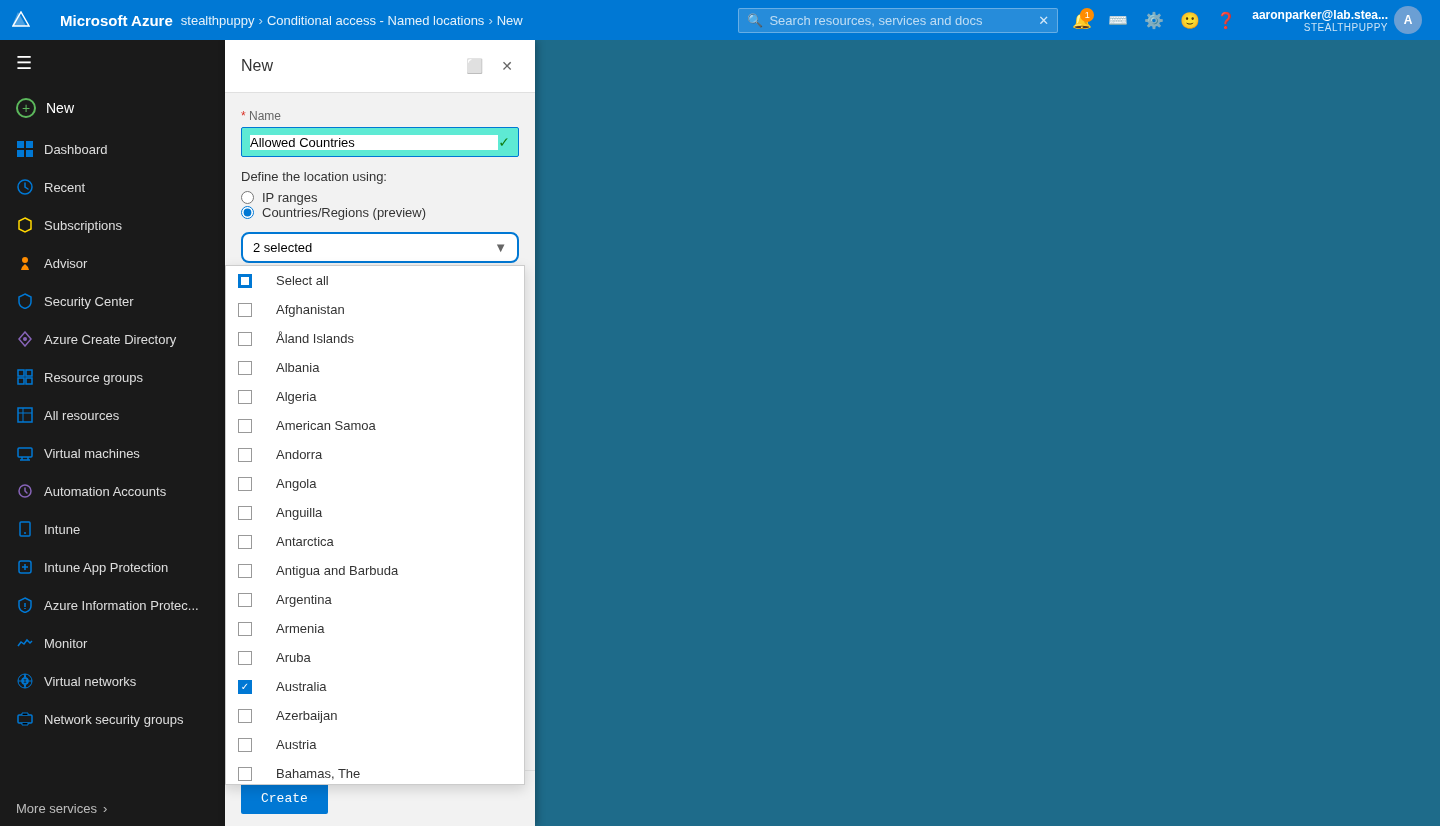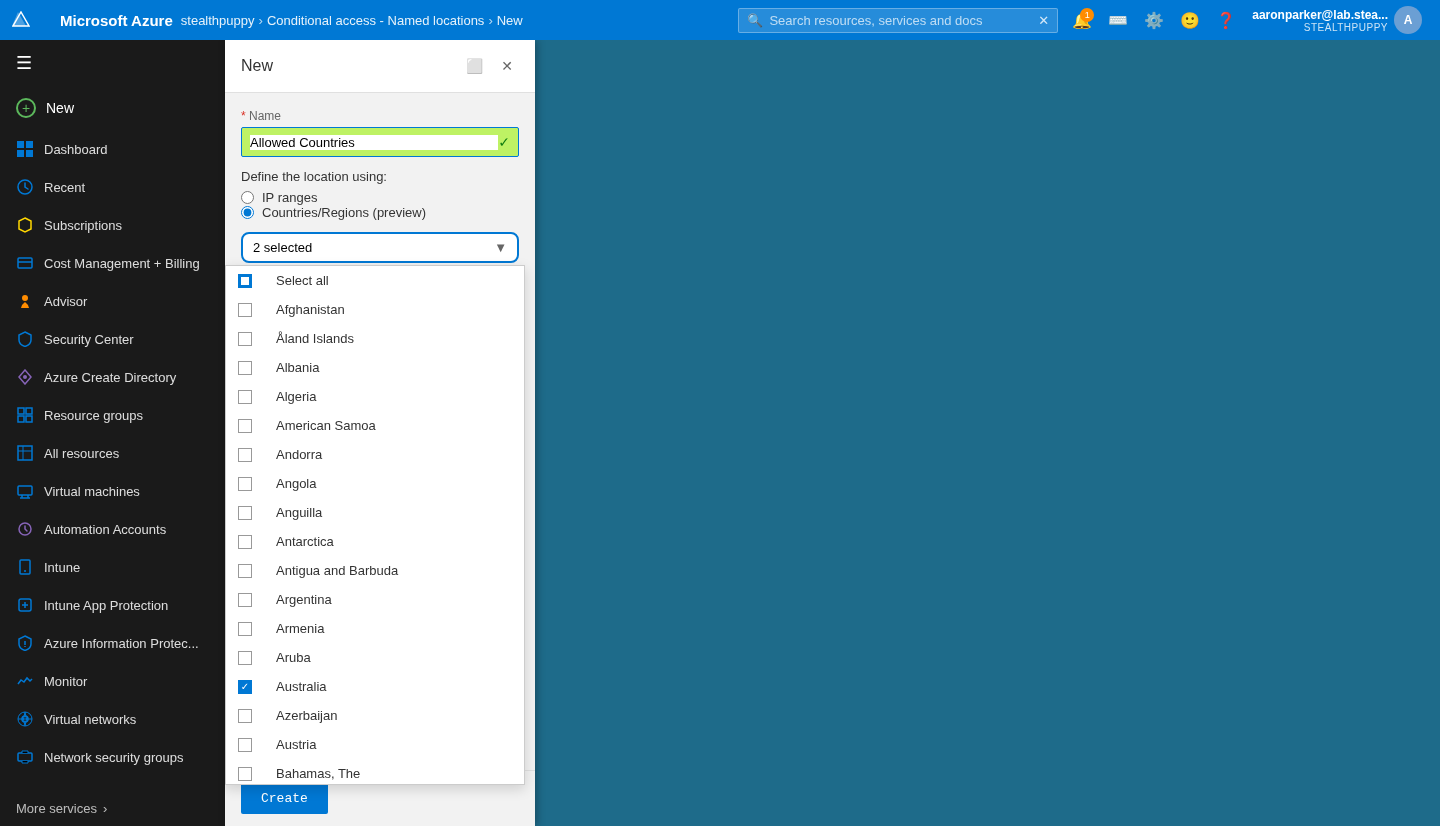--- a/index.html
+++ b/index.html
@@ -251,21 +251,21 @@
     .field-input {
       width: 100%;
       border: 1px solid #0078d4;
       border-radius: 2px;
       padding: 6px 8px;
       font-size: 13px;
       outline: none;
       display: flex;
       align-items: center;
       justify-content: space-between;
-      background: #bef264;
+      background: #5eead4;
     }
     .field-input input {
       border: none;
       outline: none;
       font-size: 13px;
       flex: 1;
     }
     .field-input .check-icon { color: #107c10; font-size: 14px; }
     .define-label {
       font-size: 13px;
@@ -444,29 +444,20 @@
 
     <div class="sidebar-item">
       <div class="sidebar-icon icon-yellow">
         <svg width="16" height="16" viewBox="0 0 16 16">
             <path d="M8 1 L14 4 L14 12 L8 15 L2 12 L2 4 Z" fill="none" stroke="currentColor" stroke-width="1.5"></path>
           </svg>
       </div>
       <span>Subscriptions</span>
     </div>
 
-    <div class="sidebar-item">
-      <div class="sidebar-icon icon-blue">
-        <svg width="16" height="16" viewBox="0 0 16 16">
-            <rect x="1" y="3" width="14" height="10" rx="1" fill="none" stroke="currentColor" stroke-width="1.5"></rect>
-            <path d="M1 7h14" stroke="currentColor" stroke-width="1.5"></path>
-          </svg>
-      </div>
-      <span>Cost Management + Billing</span>
-    </div>
 
     <div class="sidebar-item">
       <div class="sidebar-icon icon-orange">
         <svg width="16" height="16" viewBox="0 0 16 16">
             <circle cx="8" cy="5" r="3" fill="currentColor"></circle>
             <path d="M8 9 Q5 11 4 15 h8 Q11 11 8 9" fill="currentColor"></path>
           </svg>
       </div>
       <span>Advisor</span>
     </div>

